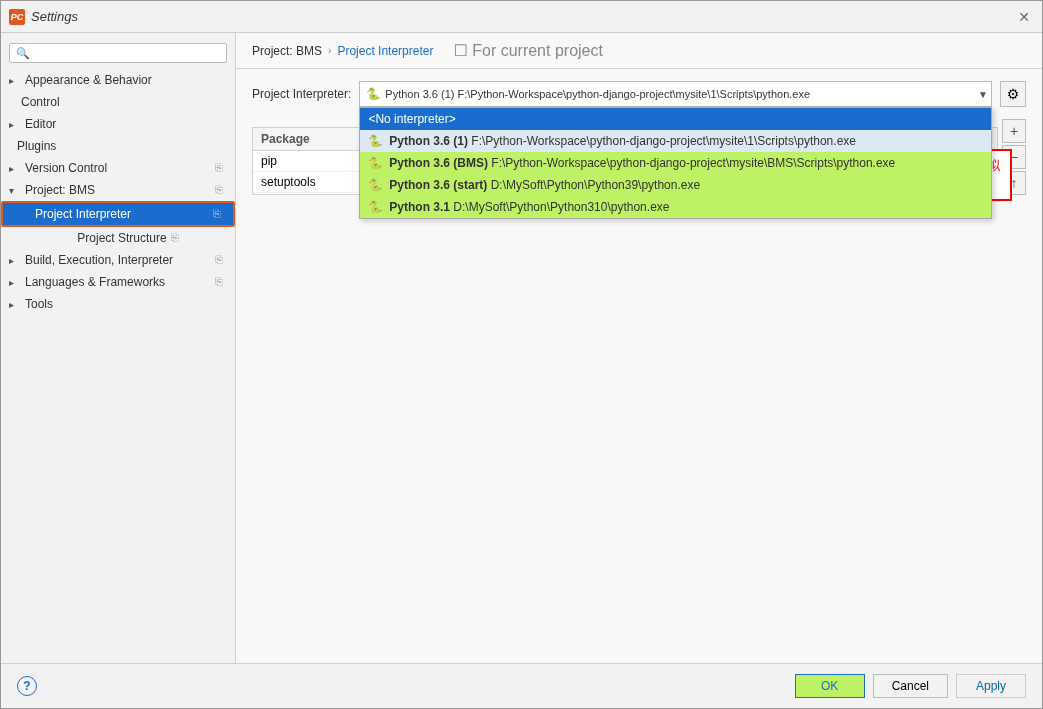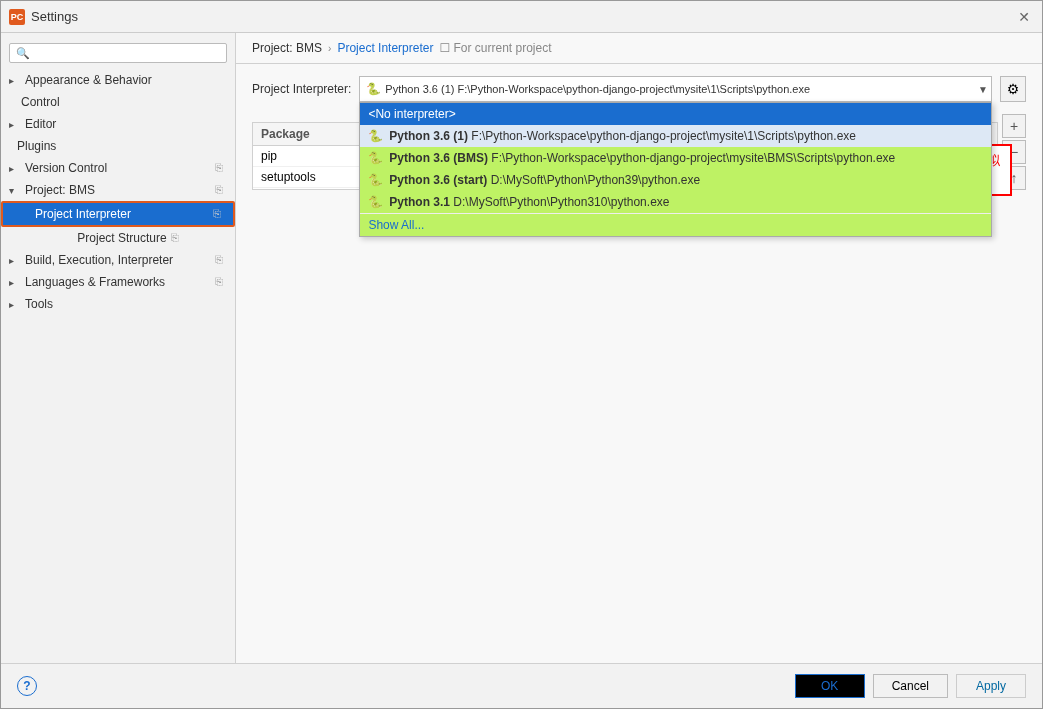--- a/index.html
+++ b/index.html
@@ -30,20 +30,21 @@
       align-items: center;
       justify-content: space-between;
       padding: 6px 8px;
       height: 32px;
       flex-shrink: 0;
     }
     .title-bar-left {
       display: flex;
       align-items: center;
       gap: 6px;
+      font-style: italic;
     }
     .title-bar-icon {
       width: 16px;
       height: 16px;
       background: #e05a1e;
       border-radius: 2px;
       display: flex;
       align-items: center;
       justify-content: center;
       color: white;
@@ -158,21 +159,21 @@
       align-items: center;
       padding: 8px 16px;
       border-bottom: 1px solid #d0d0d0;
       gap: 4px;
       background: #f8f8f8;
       flex-shrink: 0;
     }
     .breadcrumb-item { color: #333; font-size: 12px; }
     .breadcrumb-arrow { color: #888; font-size: 10px; margin: 0 2px; }
     .breadcrumb-current { color: #1a6dcf; font-size: 12px; font-weight: normal; }
-    .breadcrumb-sub { color: #888; font-size: 12px; margin-left: 2px; }
+    .breadcrumb-sub { color: #888; font-size: 16px; margin-left: 16px; }
 
     .panel-body {
       flex: 1;
       padding: 12px 16px;
       overflow: hidden;
       position: relative;
     }
 
     .interpreter-row {
       display: flex;
@@ -343,21 +344,21 @@
       font-size: 12px;
       border: 1px solid #bbb;
       background: #f2f2f2;
       cursor: pointer;
       min-width: 70px;
       text-align: center;
     }
     .btn-ok {
       border: 1px solid #1a6dcf;
       color: #1a6dcf;
-      background: #000000;
+      background: #bef264;
     }
     .btn-apply {
       color: #0369a1;
       border-color: #ccc;
       cursor: default;
     }
   </style>
 </head>
 <body>
 
@@ -468,21 +469,20 @@
                 <span><b>Python 3.6 (BMS)</b> F:\Python-Workspace\python-django-project\mysite\BMS\Scripts\python.exe</span>
               </div>
               <div class="dropdown-option">
                 <span>🐍</span>
                 <span><b>Python 3.6 (start)</b> D:\MySoft\Python\Python39\python.exe</span>
               </div>
               <div class="dropdown-option">
                 <span>🐍</span>
                 <span><b>Python 3.1</b> D:\MySoft\Python\Python310\python.exe</span>
               </div>
-              <div class="show-all">Show All...</div>
             </div>
           </div>
           <div class="gear-btn">⚙</div>
         </div>
 
         <div style="position:relative;display:flex;margin-top:4px;">
           <div class="table-container">
             <div class="table-header">
               <div class="th-package">Package</div>
               <div class="th-version">Version</div>

